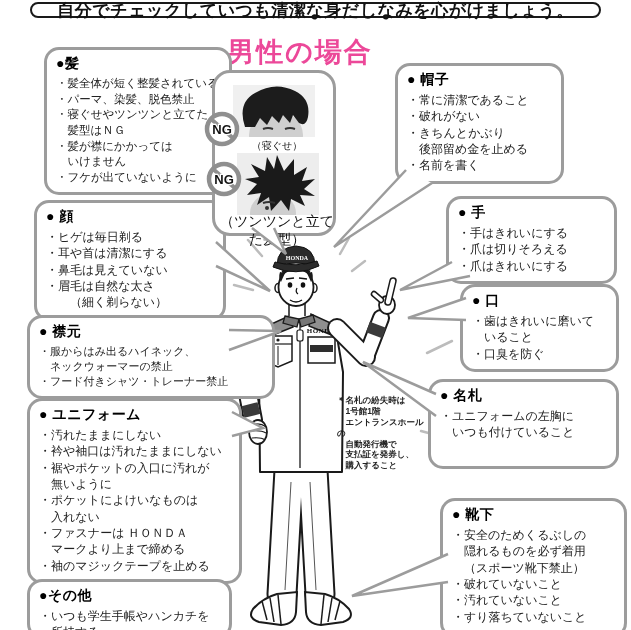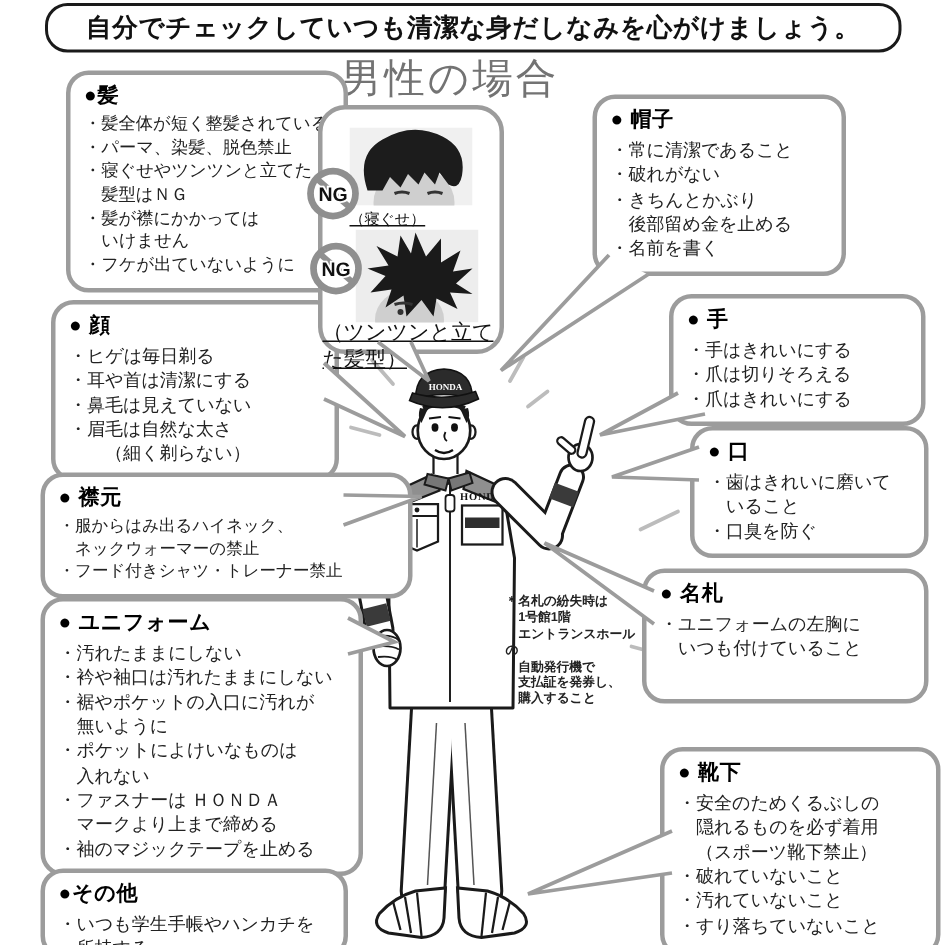--- a/index.html
+++ b/index.html
@@ -2,29 +2,29 @@
 <html><head>
 <meta charset="utf-8">
 <style>
   html,body{margin:0;padding:0;}
   body{
     width:631px;height:630px;position:relative;overflow:hidden;
     background:#fff;font-family:"Liberation Sans","DejaVu Sans",sans-serif;
   }
   
   .banner{
-    position:absolute;left:30px;top:2px;width:571px;height:33px;
+    position:absolute;left:30px;top:2px;width:571px;height:16px;
     border:2.5px solid #1a1a1a;border-radius:15px;box-sizing:border-box;
     display:flex;align-items:center;justify-content:center;z-index:2;background:#fff;
   }
   .banner-text{font-size:17px;font-weight:bold;color:#111;letter-spacing:0.5px;white-space:nowrap;}
   
   .heading{
     position:absolute;left:213px;top:34px;width:174px;text-align:center;z-index:2;
-    font-size:27px;font-weight:normal;color:#737373;letter-spacing:2px;
+    font-size:27px;font-weight:bold;color:#ec4899;letter-spacing:2px;
   }
   
   .bubble{
     position:absolute;background:#fff;border:3px solid #9c9c9c;border-radius:15px;
     padding:5px 9px 7px;box-sizing:border-box;z-index:2;
   }
   .b-title{font-size:14px;font-weight:bold;color:#000;margin-bottom:3px;letter-spacing:0.5px;}
   .item{
     font-size:12px;line-height:1.36;color:#222;white-space:pre-line;
     text-indent:-1em;padding-left:1em;
@@ -37,21 +37,21 @@
   #b-uniform{left:27px;top:398px;width:215px;min-height:176px;}
   #b-other{left:27px;top:579px;width:205px;height:60px;}
   #b-cap{left:395px;top:63px;width:169px;min-height:120px;}
   #b-hands{left:446px;top:196px;width:171px;min-height:82px;}
   #b-mouth{left:460px;top:284px;width:159px;min-height:80px;}
   #b-nametag{left:428px;top:379px;width:191px;min-height:90px;}
   #b-socks{left:440px;top:498px;width:187px;height:140px;}
   
   #b-photos{left:212px;top:70px;width:124px;height:166px;border-radius:18px;padding:0;}
   .photo{position:absolute;}
-  .caption{position:absolute;color:#111;text-decoration:underline;}
+  .caption{position:absolute;color:#111;text-align:center;}
   #caption1{left:18px;top:66px;width:88px;font-size:10px;}
   #caption2{left:0px;top:140px;width:124px;font-size:14px;}
   .ng-badge{position:absolute;width:38px;height:38px;z-index:6;}
   #ng1{left:203px;top:110px;}
   #ng2{left:205px;top:160px;}
   
   .note{
     position:absolute;left:337px;top:395px;width:92px;z-index:6;
     font-size:8.5px;line-height:1.28;font-weight:bold;color:#222;white-space:pre-wrap;
   }

